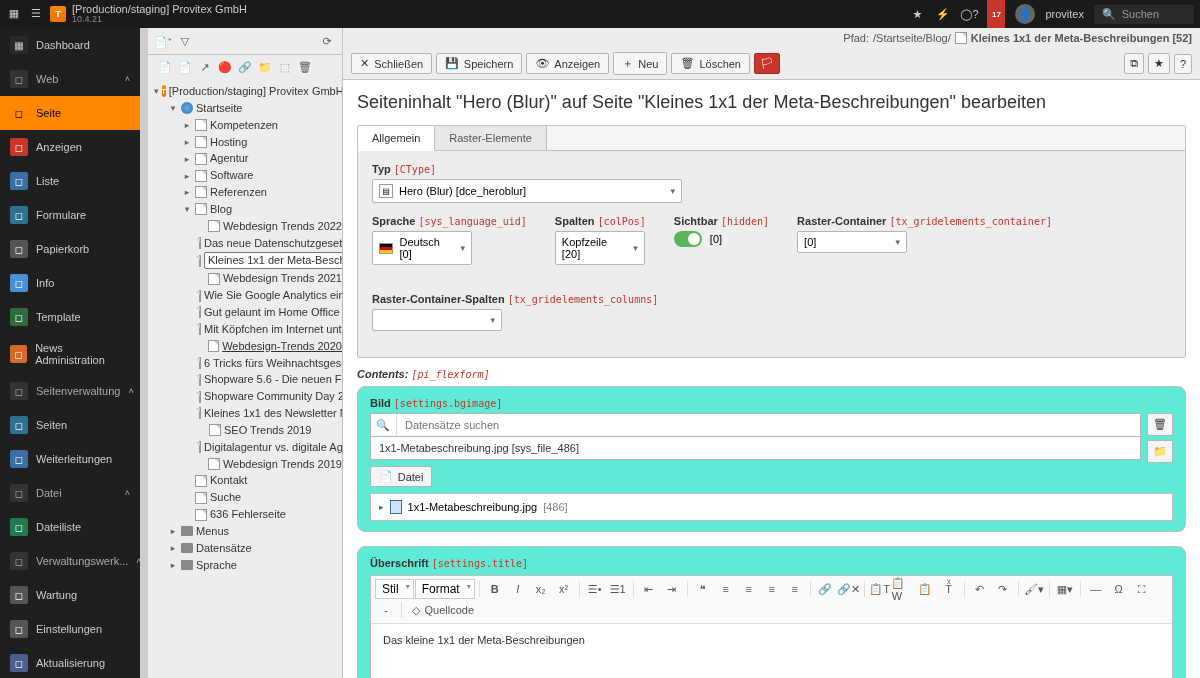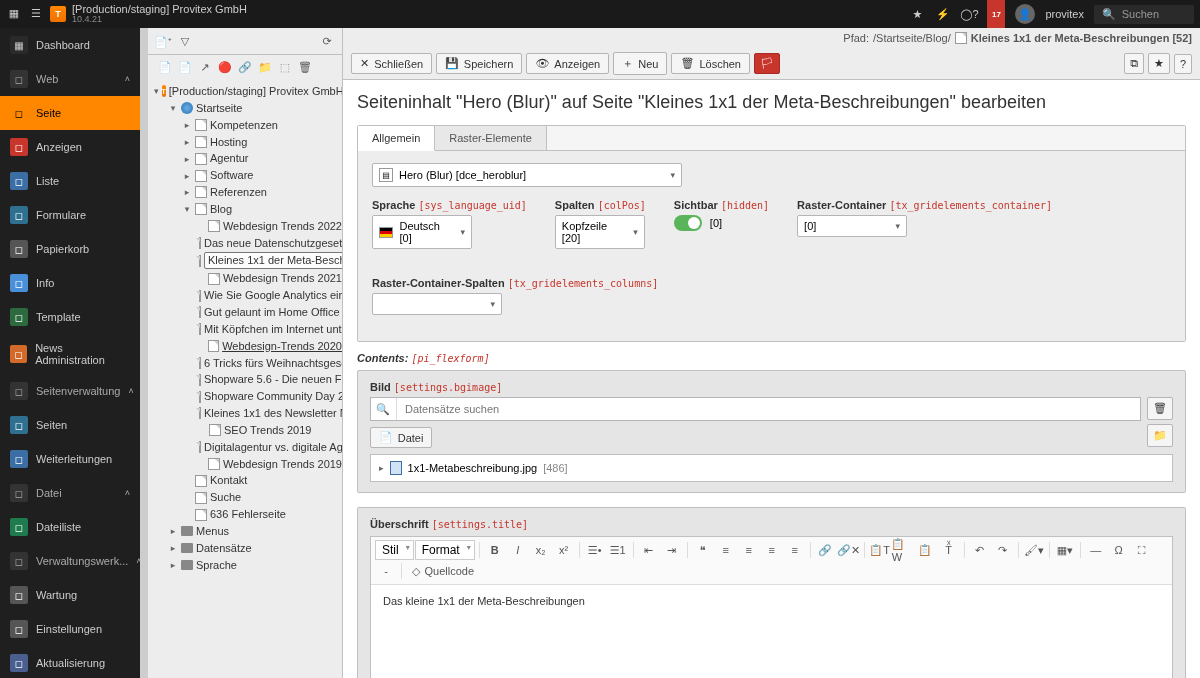--- a/index.html
+++ b/index.html
@@ -58,21 +58,21 @@
 .fld-label { font-weight:bold; color:#333; font-size:11px; }
 .fld-tech { color:#c7352b; font-weight:normal; font-family:monospace; font-size:10px; }
 .select { border:1px solid #b5b5b5; background:#fff; padding:4px 22px 4px 6px; border-radius:2px; position:relative; display:flex; align-items:center; gap:6px; cursor:pointer; min-height:22px; }
 .select.wide { width:310px; }
 .select::after { content:"▾"; position:absolute; right:6px; color:#666; font-size:9px; }
 .select .pre-ico { width:14px;height:14px;border:1px solid #999;display:inline-flex;align-items:center;justify-content:center;font-size:8px; }
 .flag-de { width:16px; height:11px; background:linear-gradient(#000 33%,#d00 33% 66%,#fc0 66%); display:inline-block; border:1px solid #999; }
 .toggle { width:28px;height:16px;border-radius:8px;background:#5ab55a;position:relative;display:inline-block;cursor:pointer; }
 .toggle::after { content:"";width:12px;height:12px;background:#fff;border-radius:50%;position:absolute;top:2px;right:2px; }
 .section-title { font-weight:bold; margin:10px 0 6px 0; color:#333;font-style:italic; }
-.fieldset { border:1px solid #c0c0c0; border-radius:2px; padding:10px 12px; background:#e5e5e5; margin-top:4px; }
+.fieldset { border:1px solid #c0c0c0; border-radius:8px; padding:10px 12px; background:#5eead4; margin-top:4px; }
 .inputline { display:flex; border:1px solid #b5b5b5; background:#fff; }
 .inputline .srch { width:26px; display:flex; align-items:center; justify-content:center; border-right:1px solid #ddd; color:#888; }
 .inputline input { flex:1; border:none; padding:5px 8px; font-size:11px; outline:none; }
 .filelist { border:1px solid #b5b5b5; border-top:none; background:#fff; padding:5px 8px; color:#333; }
 .side-icons { display:flex; flex-direction:column; gap:4px; }
 .side-icons .btn { padding:4px 5px; }
 .filebtn { margin-top:6px; }
 .attached { border:1px solid #c0c0c0; background:#fff; margin-top:6px; padding:6px 8px; display:flex; align-items:center; gap:6px; }
 .attached .tri { color:#666; font-size:9px; }
 .file-ico { width:12px;height:14px;border:1px solid #3a6ea5;background:#cfe3f5;display:inline-block;position:relative;}
@@ -425,20 +425,21 @@
       <h1 class="page-title">Seiteninhalt "Hero (Blur)" auf Seite "Kleines 1x1 der Meta-Beschreibungen" bearbeiten</h1>
 
       <div class="tabs">
         <div class="tab-row">
           <div class="tab active">Allgemein</div>
           <div class="tab">Raster-Elemente</div>
         </div>
         <div class="tab-body">
 
           <div class="field" style="margin-bottom:12px;">
+            <span class="fld-label"><span>Typ</span> <span class="fld-tech">[CType]</span></span>
             <div class="select wide">
               <span class="pre-ico">▤</span>
               <span>Hero (Blur) [dce_heroblur]</span>
             </div>
           </div>
 
           <div class="field-row">
             <div class="field">
               <span class="fld-label"><span>Sprache</span> <span class="fld-tech">[sys_language_uid]</span></span>
               <div class="select" style="width:100px;">
@@ -478,20 +479,21 @@
       <div class="section-title"><span>Contents:</span> <span class="fld-tech">[pi_flexform]</span></div>
 
       <div class="fieldset">
         <span class="fld-label"><span>Bild</span> <span class="fld-tech">[settings.bgimage]</span></span>
         <div style="display:flex;gap:6px;align-items:flex-start;margin-top:4px;">
           <div style="flex:1;">
             <div class="inputline">
               <div class="srch">🔍</div>
               <input placeholder="Datensätze suchen" style="">
             </div>
+            <div class="filelist">1x1-Metabeschreibung.jpg [sys_file_486]</div>
             <button class="btn filebtn">
                 <span>📄</span>
                 <span>Datei</span>
               </button>
           </div>
           <div class="side-icons">
             <button class="btn icon">
                 <span>🗑</span>
               </button>
             <button class="btn icon">

